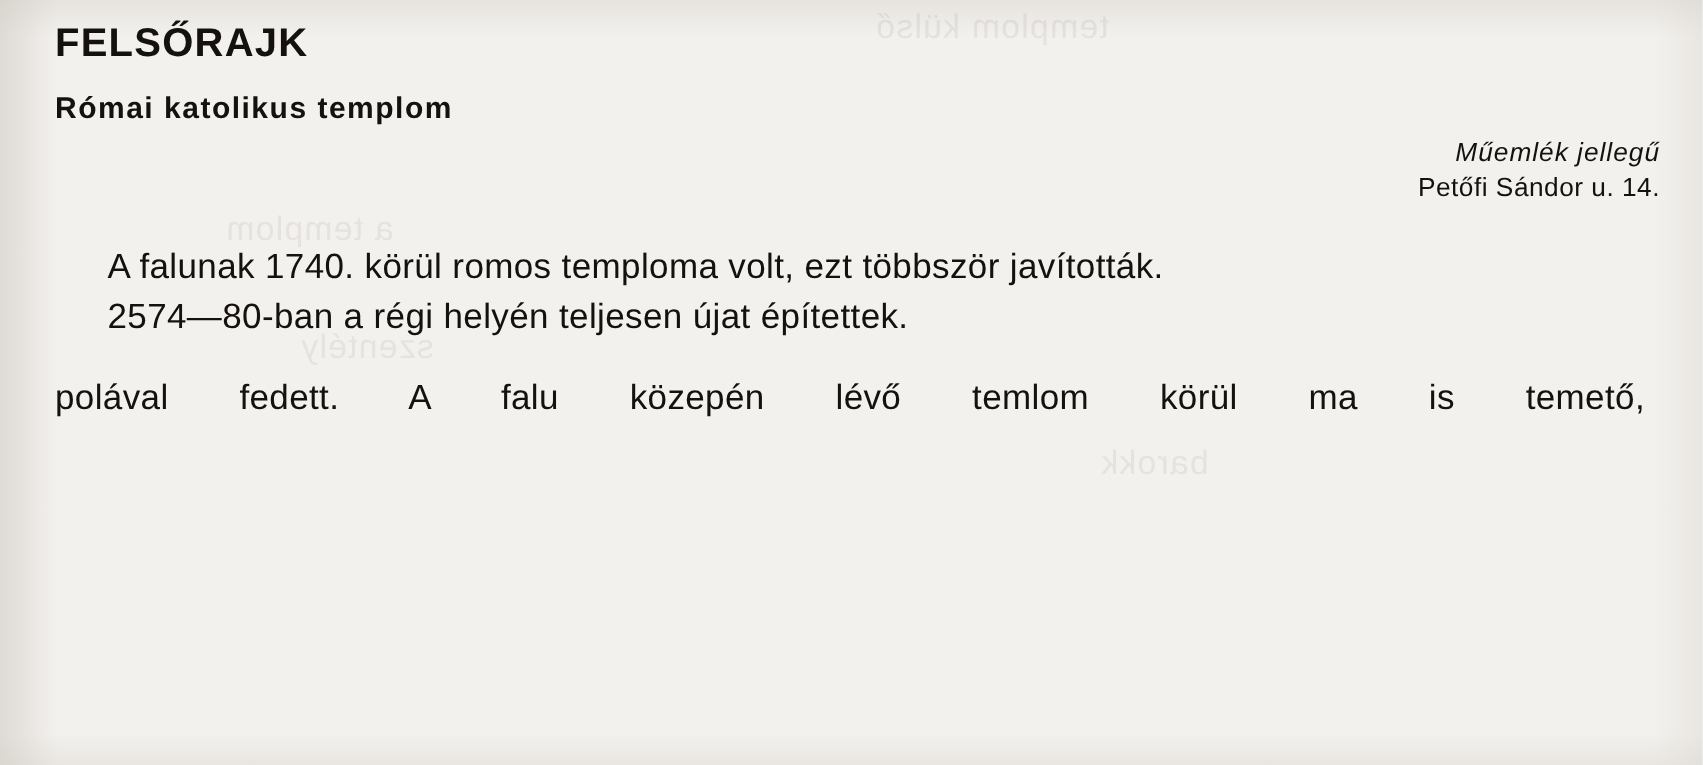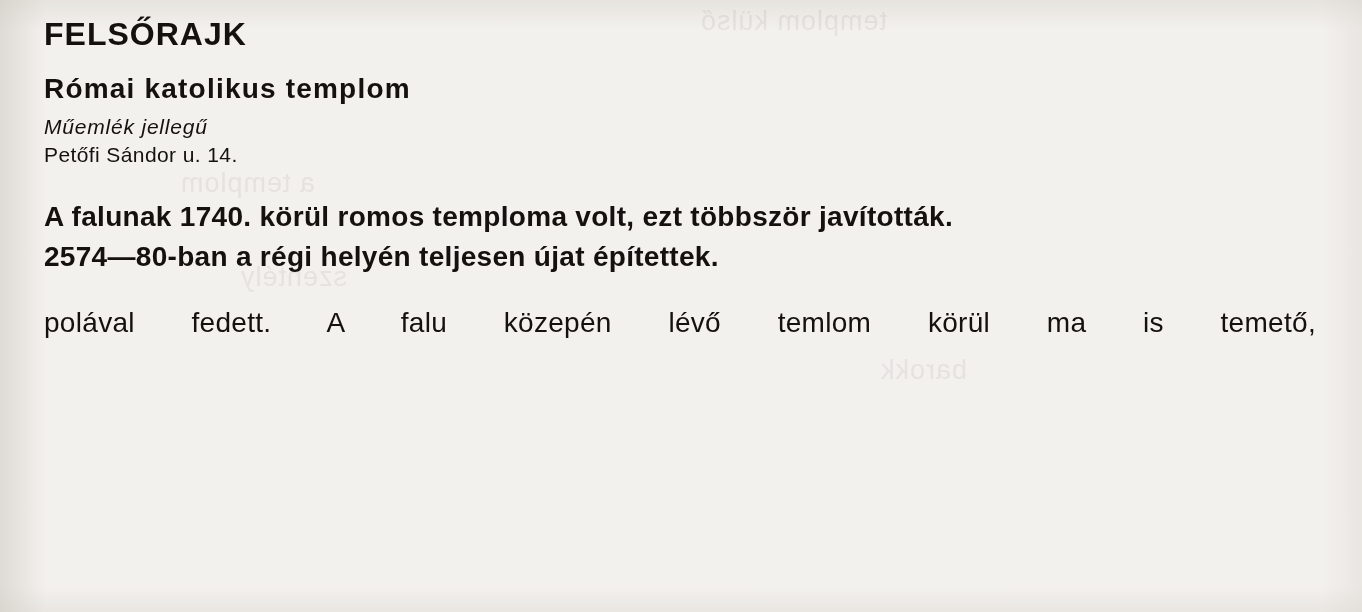--- a/index.html
+++ b/index.html
@@ -33,49 +33,51 @@
     width: 1284px;
   }
   .entry-title {
     font-size: 32px;
     font-weight: bold;
     letter-spacing: 1.0px;
     line-height: 1.05;
     margin: 0 0 22px 0;
   }
   .church-name {
-    font-size: 28px;
+    font-size: 24px;
     font-weight: bold;
     letter-spacing: 1.2px;
     line-height: 1.1;
     margin: 0 0 9px 0;
   }
   .meta {
     font-size: 21px;
     line-height: 1.33;
     letter-spacing: 0.4px;
     margin: 0;
   }
   .meta .italic {
     font-style: italic;
     letter-spacing: 0.8px;
   }
   .meta-line {
     display: block;
     white-space: nowrap;
+    text-align: right;
   }
   .body-block {
     font-size: 28px;
     line-height: 1.42;
     letter-spacing: 0.3px;
     margin: 0;
   }
   .body-block.first {
     margin-top: 28px;
-    font-weight: 700;
+    font-weight: 400;
+    margin-left: 42px;
   }
   .body-block.second {
     margin-top: 26px;
     text-align: justify;
     text-align-last: left;
     width: 1272px;
   }
   .body-line {
     display: block;
     white-space: nowrap;

